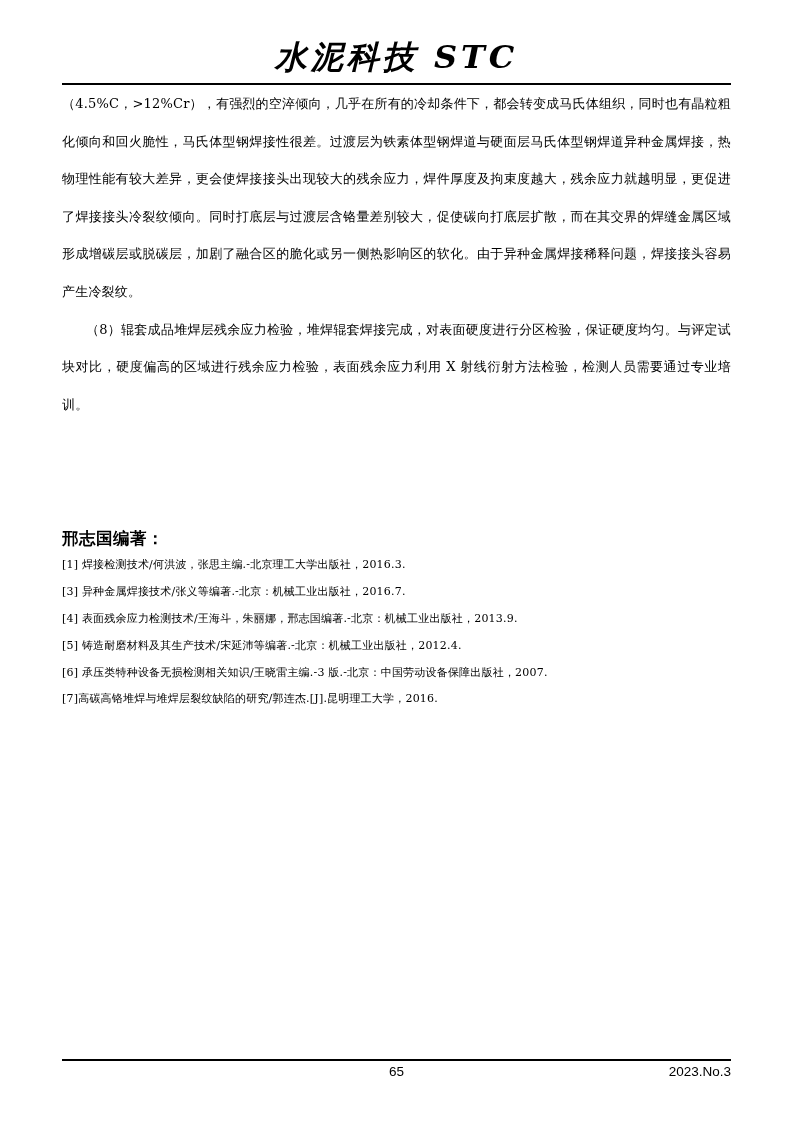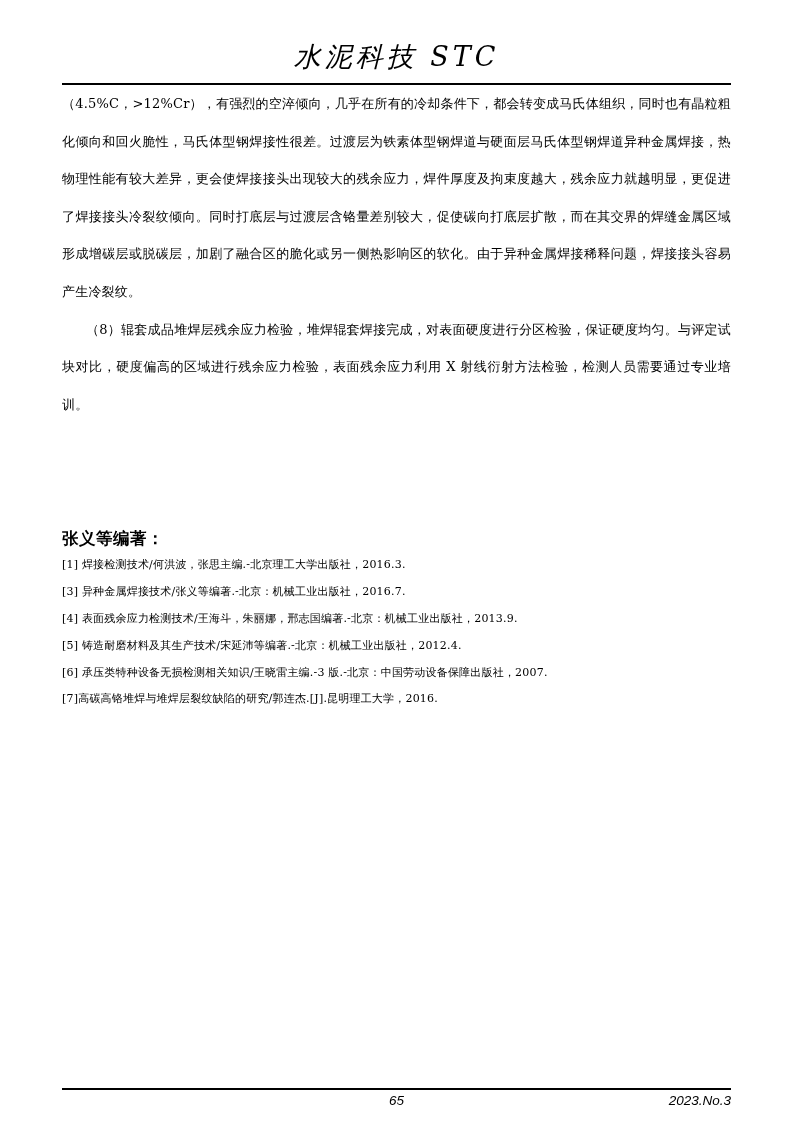--- a/index.html
+++ b/index.html
@@ -19,22 +19,22 @@
     box-sizing: border-box;
   }
   .content {
     padding: 0 62px;
   }
   .page-header {
     padding-top: 40px;
   }
   .journal-title {
     text-align: center;
-    font-size: 27px;
-    font-weight: normal;
+    font-size: 32px;
+    font-weight: bold;
     font-style: italic;
     letter-spacing: 4px;
     line-height: 34px;
   }
   .header-rule {
     margin-top: 9px;
     border-top: 2.5px solid #000000;
     height: 0;
   }
   .body-para {
@@ -60,22 +60,21 @@
   .ref-item {
     font-size: 11px;
     line-height: 26.8px;
     white-space: nowrap;
     letter-spacing: 0.2px;
   }
   .page-footer {
     position: absolute;
     left: 62px;
     right: 62px;
-    top: 1088px;
-    font-style: italic;
+    top: 1059px;
   }
   .footer-rule {
     border-top: 2.5px solid #000000;
     height: 0;
   }
   .footer-row {
     position: relative;
     height: 20px;
     margin-top: 3px;
     font-family: "Liberation Sans", "DejaVu Sans", sans-serif;
@@ -103,21 +102,21 @@
       <div class="header-rule"></div>
     </header>
 
     <main>
 
       <p class="body-para">（4.5%C，&gt;12%Cr），有强烈的空淬倾向，几乎在所有的冷却条件下，都会转变成马氏体组织，同时也有晶粒粗化倾向和回火脆性，马氏体型钢焊接性很差。过渡层为铁素体型钢焊道与硬面层马氏体型钢焊道异种金属焊接，热物理性能有较大差异，更会使焊接接头出现较大的残余应力，焊件厚度及拘束度越大，残余应力就越明显，更促进了焊接接头冷裂纹倾向。同时打底层与过渡层含铬量差别较大，促使碳向打底层扩散，而在其交界的焊缝金属区域形成增碳层或脱碳层，加剧了融合区的脆化或另一侧热影响区的软化。由于异种金属焊接稀释问题，焊接接头容易产生冷裂纹。</p>
 
       <p class="body-para indent">（8）辊套成品堆焊层残余应力检验，堆焊辊套焊接完成，对表面硬度进行分区检验，保证硬度均匀。与评定试块对比，硬度偏高的区域进行残余应力检验，表面残余应力利用 X 射线衍射方法检验，检测人员需要通过专业培训。</p>
 
       <section class="references">
-        <div class="ref-heading">张义等编著：</div>
+        <div class="ref-heading">邢志国编著：</div>
         <div class="ref-item">[1] 焊接检测技术/何洪波，张思主编.-北京理工大学出版社，2016.3.</div>
         <div class="ref-item">[3] 异种金属焊接技术/张义等编著.-北京：机械工业出版社，2016.7.</div>
         <div class="ref-item">[4] 表面残余应力检测技术/王海斗，朱丽娜，邢志国编著.-北京：机械工业出版社，2013.9.</div>
         <div class="ref-item">[5] 铸造耐磨材料及其生产技术/宋延沛等编著.-北京：机械工业出版社，2012.4.</div>
         <div class="ref-item">[6] 承压类特种设备无损检测相关知识/王晓雷主编.-3 版.-北京：中国劳动设备保障出版社，2007.</div>
         <div class="ref-item">[7]高碳高铬堆焊与堆焊层裂纹缺陷的研究/郭连杰.[J].昆明理工大学，2016.</div>
       </section>
 
     </main>
 

